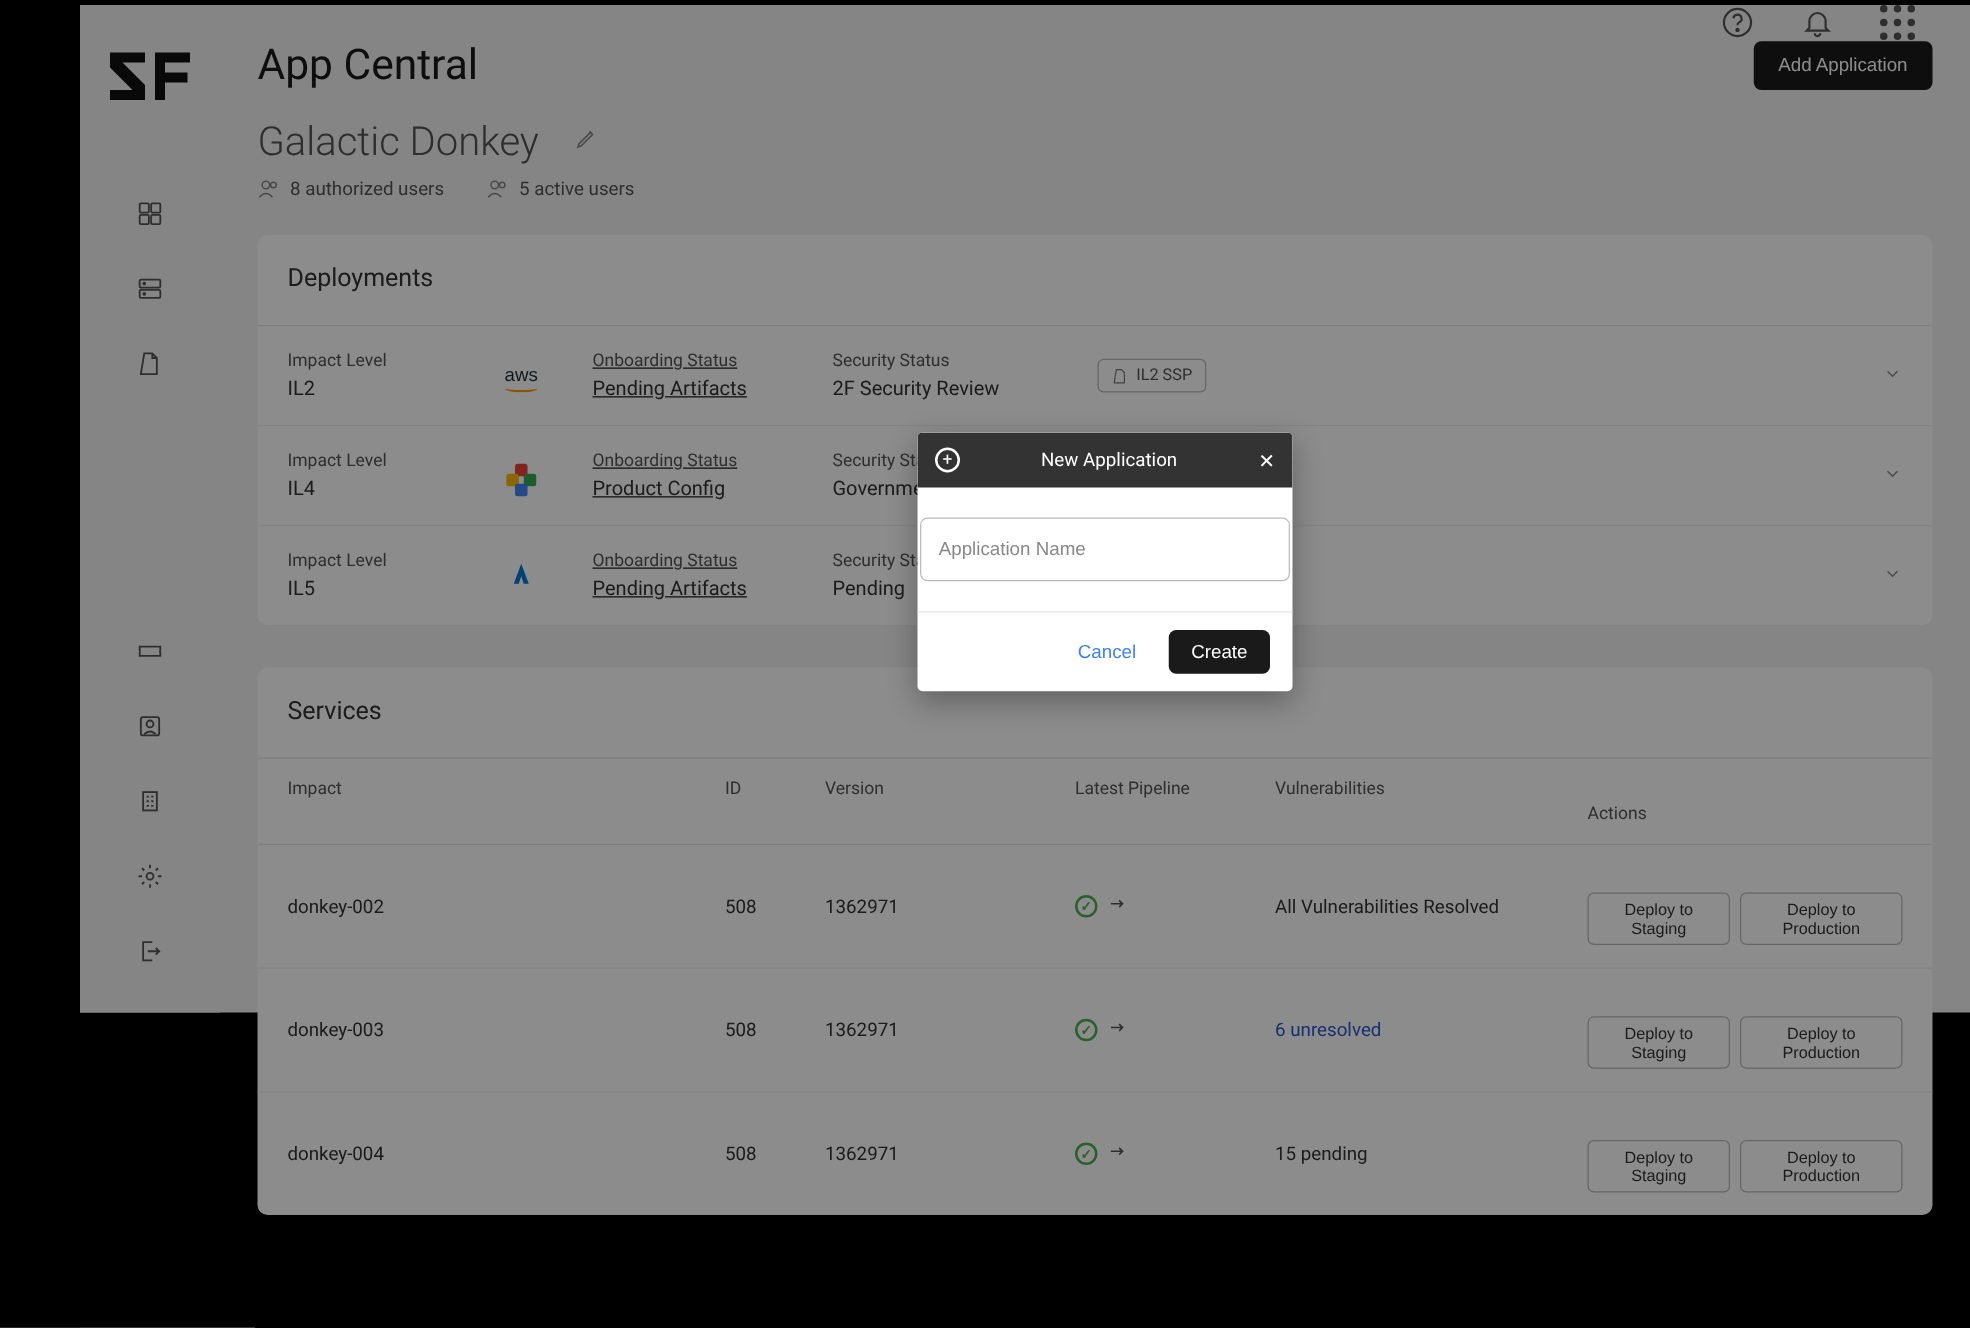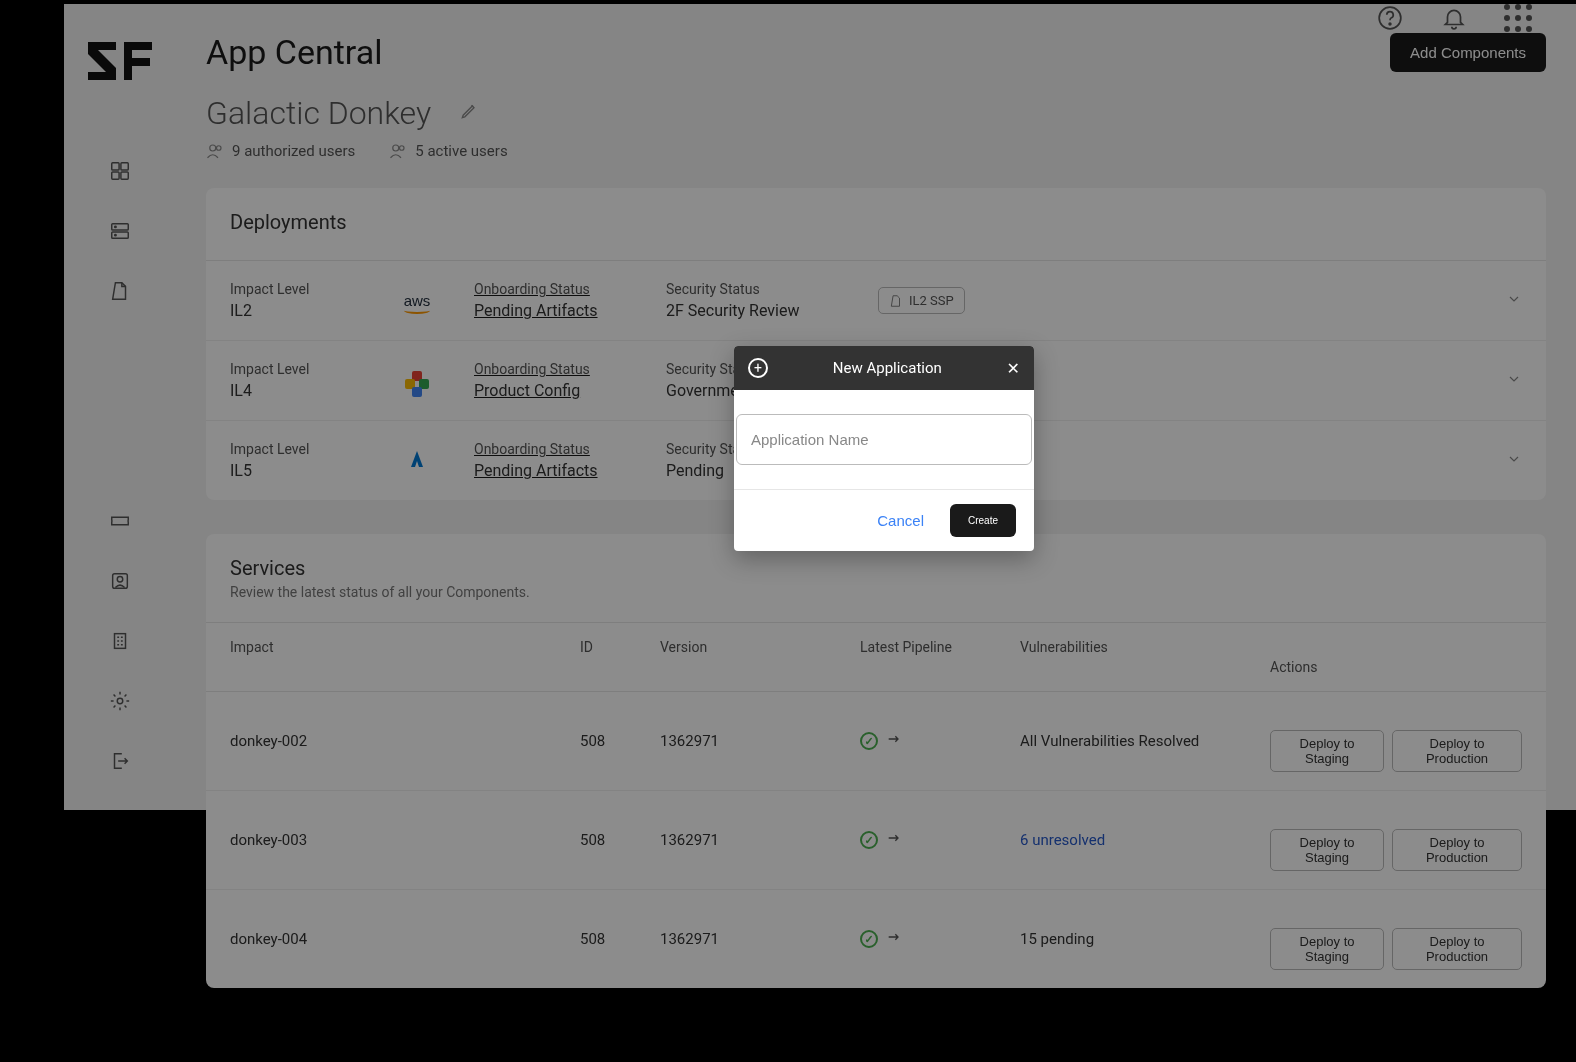--- a/index.html
+++ b/index.html
@@ -105,21 +105,21 @@
 .modal { position:absolute; top:346px; left:734px; width:300px; background:#fff; border-radius:4px; overflow:hidden; box-shadow:0 8px 24px rgba(0,0,0,.3);}
 .modal-head { background:#333; color:#fff; display:flex; align-items:center; padding:12px 14px; gap:12px;}
 .modal-head .plus { width:20px; height:20px; border:2px solid #fff; border-radius:50%; display:flex; align-items:center; justify-content:center; font-size:14px;}
 .modal-title { flex:1; font-size:15px; text-align:center;}
 .modal-close { cursor:pointer; font-size:16px;}
 .modal-body { padding:24px 2px;}
 .input { width:100%; padding:16px 14px; border:1px solid #bbb; border-radius:6px; font-size:15px; color:#555;}
 .input::placeholder { color:#888;}
 .modal-foot { border-top:1px solid #e6e6e6; padding:14px 18px; display:flex; justify-content:flex-end; gap:14px;}
 .btn-cancel { background:none; border:none; font-size:15px; color:#3b82f6; cursor:pointer; padding:8px 12px;}
-.btn-create { background:#1a1a1a; color:#fff; border:none; padding:9px 18px; border-radius:6px; font-size:10px; cursor:pointer;text-align:center;}
+.btn-create { background:#1a1a1a; color:#fff; border:none; padding:9px 18px; border-radius:6px; font-size:15px; cursor:pointer;text-align:center;}
 
 .cloud-aws { font-family: Arial; font-size:15px; color:#232f3e; position:relative;}
 .cloud-aws::after { content:""; position:absolute; left:0; right:0; bottom:-5px; height:5px; border-bottom:2px solid #ff9900; border-radius:0 0 50% 50%;}
 .cloud-gcp { position:relative; width:24px; height:24px;}
 .cloud-gcp span { position:absolute; width:10px; height:10px; border-radius:2px;}
 .cloud-gcp .r { background:#ea4335; top:2px; left:7px;}
 .cloud-gcp .y { background:#fbbc04; top:10px; left:0;}
 .cloud-gcp .g { background:#34a853; top:10px; left:14px;}
 .cloud-gcp .b { background:#4285f4; top:18px; left:7px;}
 .cloud-azure svg { width:24px; height:24px;}
@@ -222,41 +222,41 @@
             <span></span>
             <span></span>
             <span></span>
           </div>
       </div>
     </div>
 
     <div class="content">
       <div class="page-header">
         <h1 class="page-title">App Central</h1>
-        <button class="btn-primary">Add Components</button>
+        <button class="btn-primary">Add Application</button>
       </div>
 
       <div class="sub-header">
         <span class="app-name">Galactic Donkey</span>
         <span class="edit-icon">
           <svg viewBox="0 0 24 24">
               <path d="M4 20 l3 -1 11 -11 -2 -2 -11 11 z"></path>
               <path d="M15 5 l2 2"></path>
             </svg>
         </span>
       </div>
 
       <div class="stats">
         <div class="stats-item">
           <svg viewBox="0 0 24 24">
               <circle cx="9" cy="8" r="4"></circle>
               <path d="M2 21 q7 -8 14 0"></path>
               <circle cx="17" cy="8" r="3"></circle>
             </svg>
-          <span>9 authorized users</span>
+          <span>8 authorized users</span>
         </div>
         <div class="stats-item">
           <svg viewBox="0 0 24 24">
               <circle cx="9" cy="8" r="4"></circle>
               <path d="M2 21 q7 -8 14 0"></path>
               <circle cx="17" cy="8" r="3"></circle>
             </svg>
           <span>5 active users</span>
         </div>
       </div>
@@ -359,21 +359,20 @@
           </div>
           <div class="col-chev"><span class="chev"><svg viewBox="0 0 24 24">
                   <path d="M6 9 l6 6 6 -6"></path>
                 </svg></span></div>
         </div>
       </div>
 
       <div class="card">
         <div class="card-head">
           <div class="card-title">Services</div>
-          <div class="card-sub">Review the latest status of all your Components.</div>
         </div>
         <div class="table-head">
           <div class="c-title">Impact</div>
           <div class="c-id">ID</div>
           <div class="c-ver">Version</div>
           <div class="c-pipe">Latest Pipeline</div>
           <div class="c-vuln">Vulnerabilities</div>
           <div class="c-act">Actions</div>
         </div>
 

